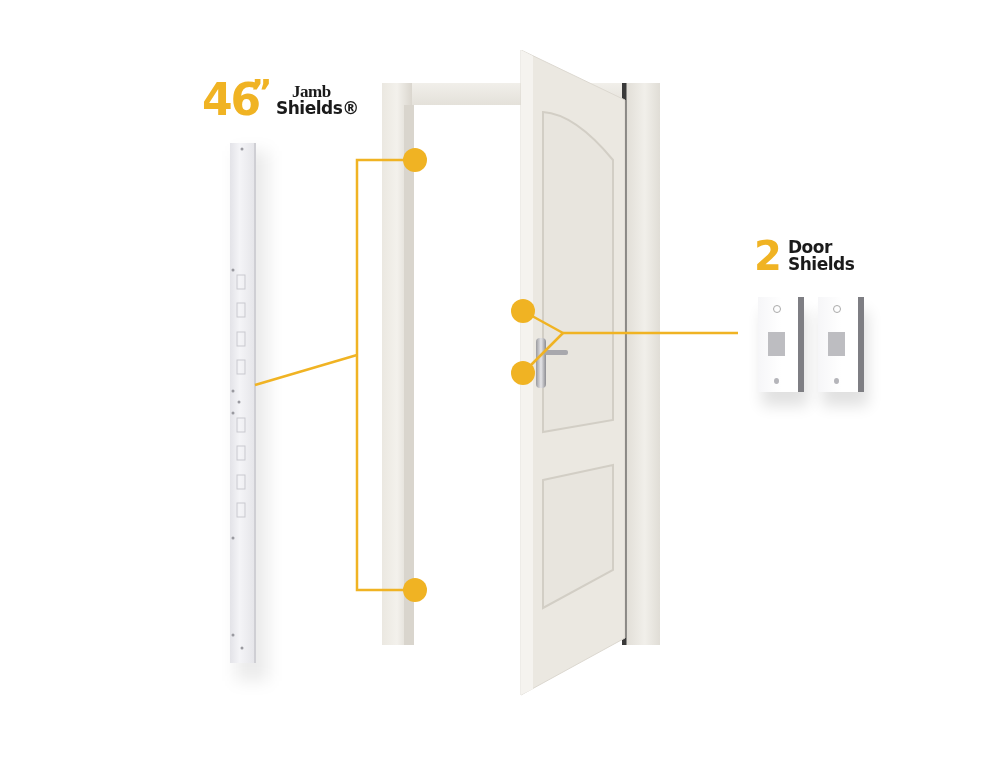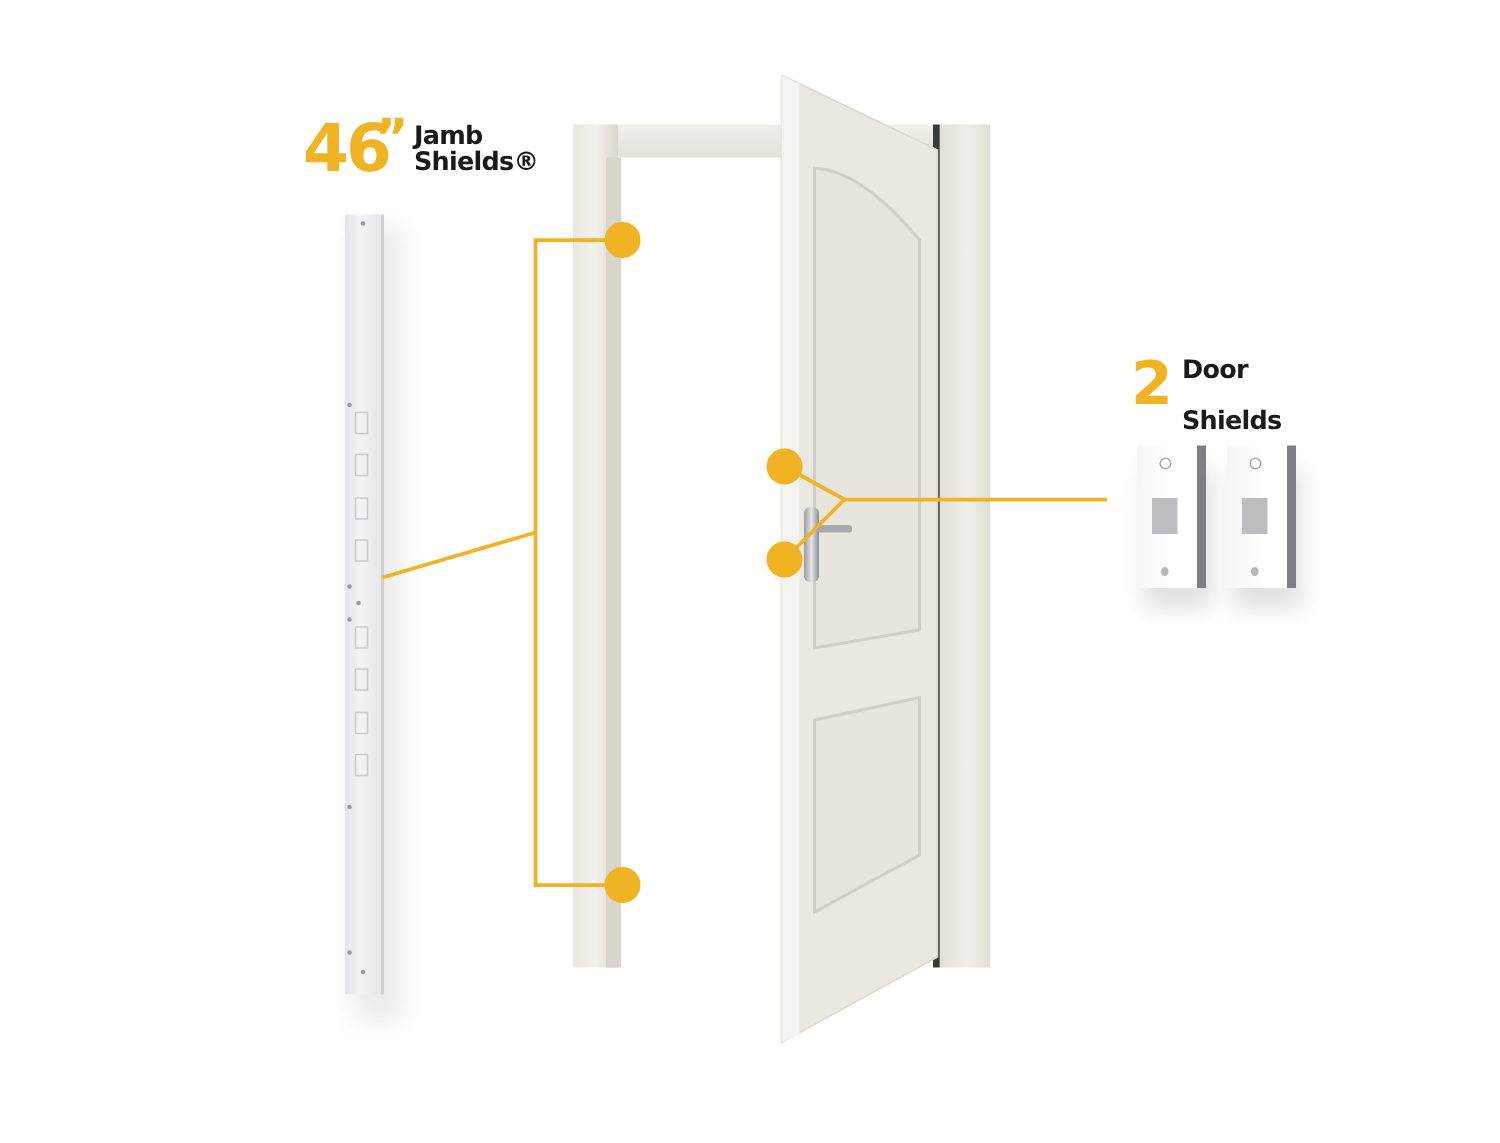--- a/index.html
+++ b/index.html
@@ -9,21 +9,21 @@
   .lbl{font-family:"DejaVu Sans",sans-serif;font-weight:bold;color:#1a1a1a;line-height:19px;font-size:17px;letter-spacing:-0.5px;}
 </style>
 </head>
 <body>
 
 <div id="stage">
 
   <div class="abs" style="left:202px;top:78px;">
     <span class="abs big" style="left:0;top:0;font-size:44px;line-height:44px;">46</span>
     <span class="abs big" style="left:48px;top:-6px;font-size:34px;">”</span>
-    <span class="abs lbl" style="left:74px;top:4px;">Jamb</span>
+    <span class="abs lbl" style="left:90px;top:4px;font-family:Liberation Serif, serif;">Jamb</span>
     <span class="abs lbl" style="left:74px;top:21px;white-space:nowrap;">Shields®</span>
   </div>
 
   <div class="abs" style="left:230px;top:143px;width:24px;height:520px;">
     <div class="abs" style="left:6px;top:8px;width:32px;height:530px;background:rgba(0,0,0,0.08);filter:blur(8px);"></div>
     <div class="abs" style="left:0;top:0;width:24px;height:520px;background:linear-gradient(90deg,#e3e3e8,#f4f4f7 40%,#e6e6ea);border-right:2px solid #cfcfd4;"></div>
     <svg class="abs" style="left:0;top:0" width="24" height="520">
       <g fill="none" stroke="#c9c9cf" stroke-width="1">
         <rect x="7" y="132" width="8" height="14"></rect>
           <rect x="7" y="160" width="8" height="14"></rect>
@@ -76,21 +76,21 @@
       <circle cx="415" cy="160" r="12"></circle>
         <circle cx="415" cy="590" r="12"></circle>
       <circle cx="523" cy="311" r="12"></circle>
         <circle cx="523" cy="373" r="12"></circle>
     </g>
   </svg>
 
   <div class="abs" style="left:754px;top:236px;">
     <span class="abs big" style="left:0;top:-2px;font-size:40px;line-height:44px;">2</span>
     <span class="abs lbl" style="left:34px;top:2px;text-align:center;">Door</span>
-    <span class="abs lbl" style="left:34px;top:36px;">Shields</span>
+    <span class="abs lbl" style="left:34px;top:19px;">Shields</span>
   </div>
 
   <div class="abs" style="left:758px;top:297px;width:40px;height:95px;background:linear-gradient(90deg,#f6f6f8,#fff 60%);border-right:6px solid #7e7e83;box-shadow:4px 14px 14px rgba(0,0,0,0.12);">
     <div class="abs" style="left:15px;top:8px;width:6px;height:6px;border:1px solid #aaa;border-radius:50%;"></div>
     <div class="abs" style="left:10px;top:35px;width:17px;height:24px;background:#bdbdc1;"></div>
     <div class="abs" style="left:16px;top:81px;width:5px;height:6px;background:#b5b5ba;border-radius:50%;"></div>
   </div>
   <div class="abs" style="left:818px;top:297px;width:40px;height:95px;background:linear-gradient(90deg,#f6f6f8,#fff 60%);border-right:6px solid #7e7e83;box-shadow:4px 14px 14px rgba(0,0,0,0.12);">
     <div class="abs" style="left:15px;top:8px;width:6px;height:6px;border:1px solid #aaa;border-radius:50%;"></div>
     <div class="abs" style="left:10px;top:35px;width:17px;height:24px;background:#bdbdc1;"></div>

